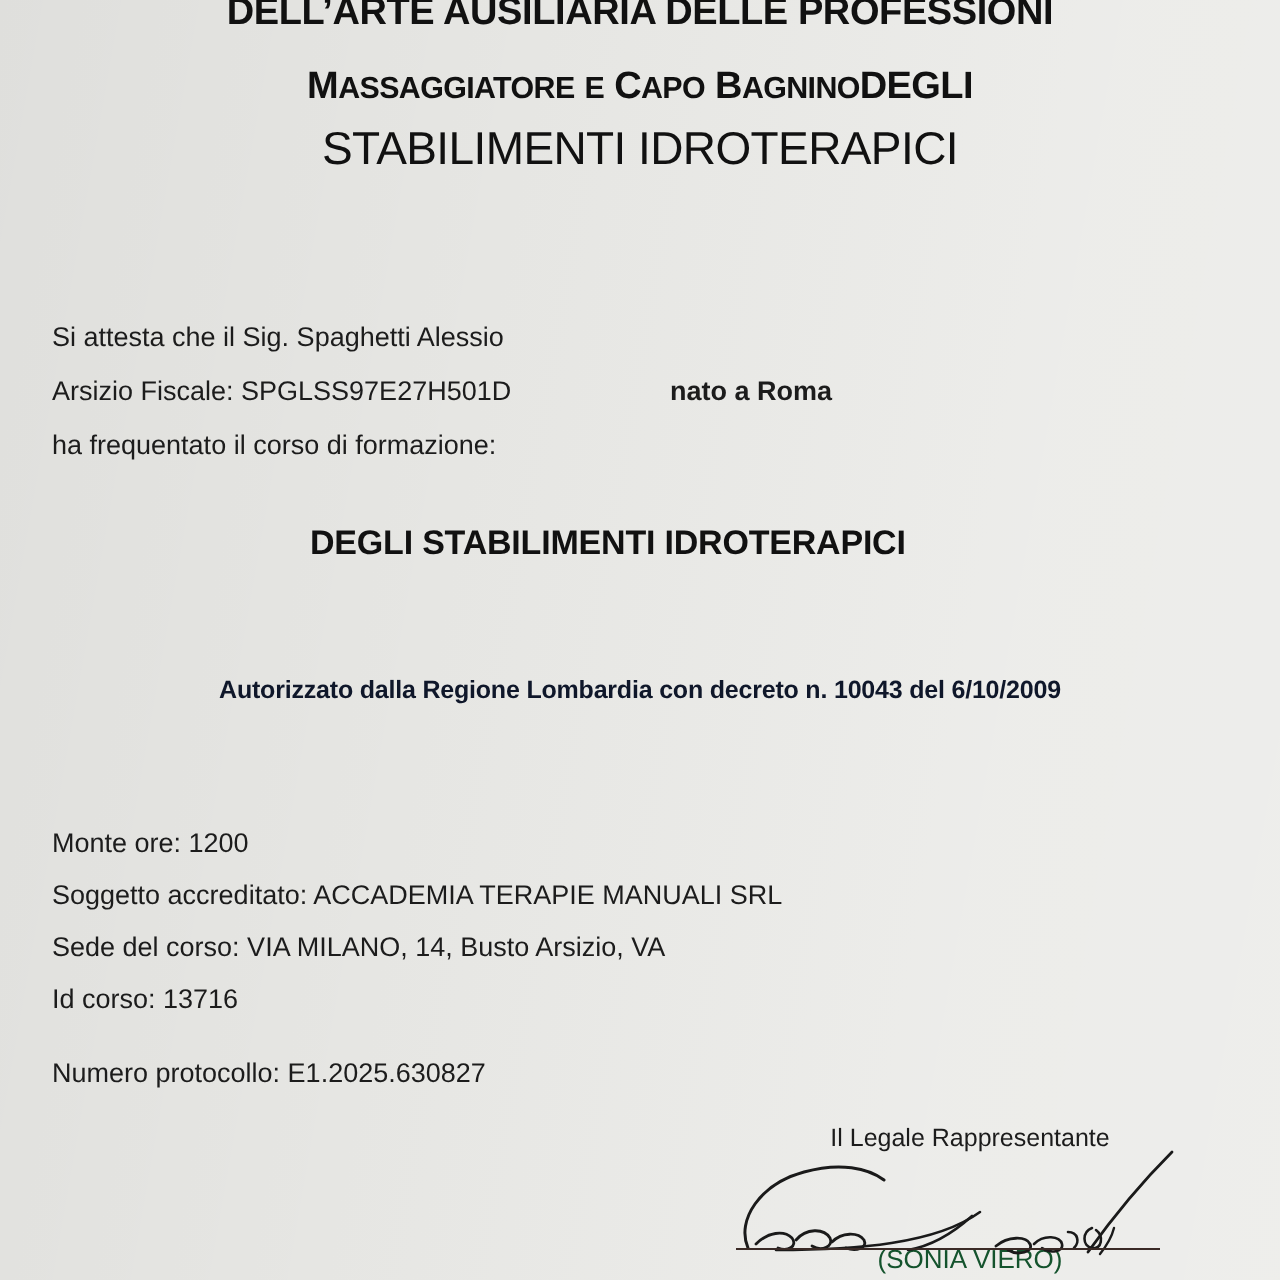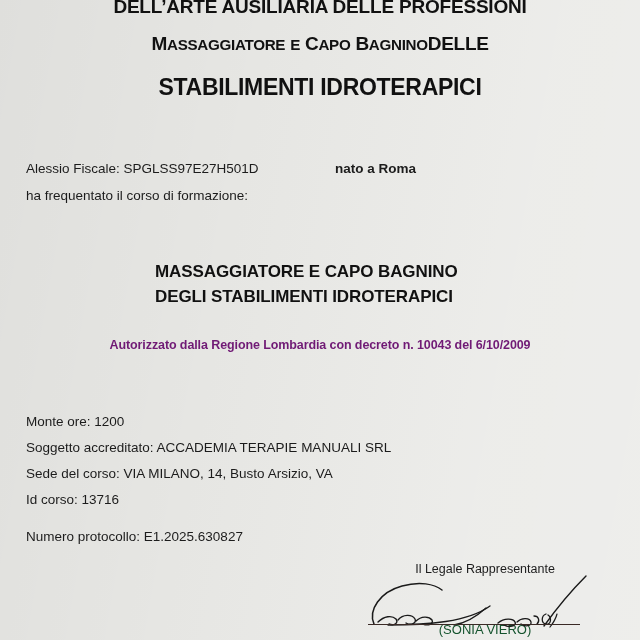--- a/index.html
+++ b/index.html
@@ -49,24 +49,24 @@
     text-align: center;
     color: #111;
   }
   .hdr-main .l1 {
     font-weight: bold;
     font-size: 19px;
     letter-spacing: -0.3px;
     white-space: nowrap;
   }
   .hdr-main .l2 {
-    font-weight: bold;
+    font-weight: normal;
     font-size: 23px;
     letter-spacing: -0.3px;
-    margin-top: 19px;
+    margin-top: 6px;
   }
   
   .sc { font-size: 0.80em; }
   .big { font-size: 1.0em; }
 
   .legalref {
     position: absolute;
     top: 122px;
     left: 0;
     right: 0;
@@ -116,21 +116,21 @@
 
   .authline {
     position: absolute;
     top: 338px;
     left: 0;
     right: 0;
     text-align: center;
     font-weight: bold;
     font-size: 12.5px;
     letter-spacing: -0.1px;
-    color: #701a75;
+    color: #0f172a;
   }
 
   
   .details {
     position: absolute;
     left: 26px;
     top: 380px;
     width: 560px;
     margin-top: 29px;
   }
@@ -179,32 +179,32 @@
 </head>
 <body>
 
 <div class="paper"></div>
 
 <div class="sheet">
 
   <div class="hdr-tail">DELL’ARTE AUSILIARIA DELLE PROFESSIONI</div>
 
   <div class="hdr-main">
-    <div class="l1"><span class="big">M</span><span class="sc">ASSAGGIATORE</span>&nbsp;<span class="sc">E</span>&nbsp;<span class="big">C</span><span class="sc">APO</span>&nbsp;<span class="big">B</span><span class="sc">AGNINO</span><span class="big">DELLE</span></div>
+    <div class="l1"><span class="big">M</span><span class="sc">ASSAGGIATORE</span>&nbsp;<span class="sc">E</span>&nbsp;<span class="big">C</span><span class="sc">APO</span>&nbsp;<span class="big">B</span><span class="sc">AGNINO</span><span class="big">DEGLI</span></div>
     <div class="l2">STABILIMENTI IDROTERAPICI</div>
   </div>
 
 
   <div class="body-block">
-    <div class="line"><span>Alessio Fiscale: SPGLSS97E27H501D</span><span class="birthplace">nato a Roma</span></div>
+    <div class="line">Si attesta che il Sig. Spaghetti Alessio</div>
+    <div class="line"><span>Arsizio Fiscale: SPGLSS97E27H501D</span><span class="birthplace">nato a Roma</span></div>
     <div class="line">ha frequentato il corso di formazione:</div>
   </div>
 
   <div class="course-title">
-    <div>MASSAGGIATORE E CAPO BAGNINO</div>
     <div>DEGLI STABILIMENTI IDROTERAPICI</div>
   </div>
 
   <div class="authline">Autorizzato dalla Regione Lombardia con decreto n. 10043 del 6/10/2009</div>
 
   <div class="details">
     <div class="line">Monte ore: 1200</div>
     <div class="line">Soggetto accreditato: ACCADEMIA TERAPIE MANUALI SRL</div>
     <div class="line">Sede del corso: VIA MILANO, 14, Busto Arsizio, VA</div>
     <div class="line">Id corso: 13716</div>

